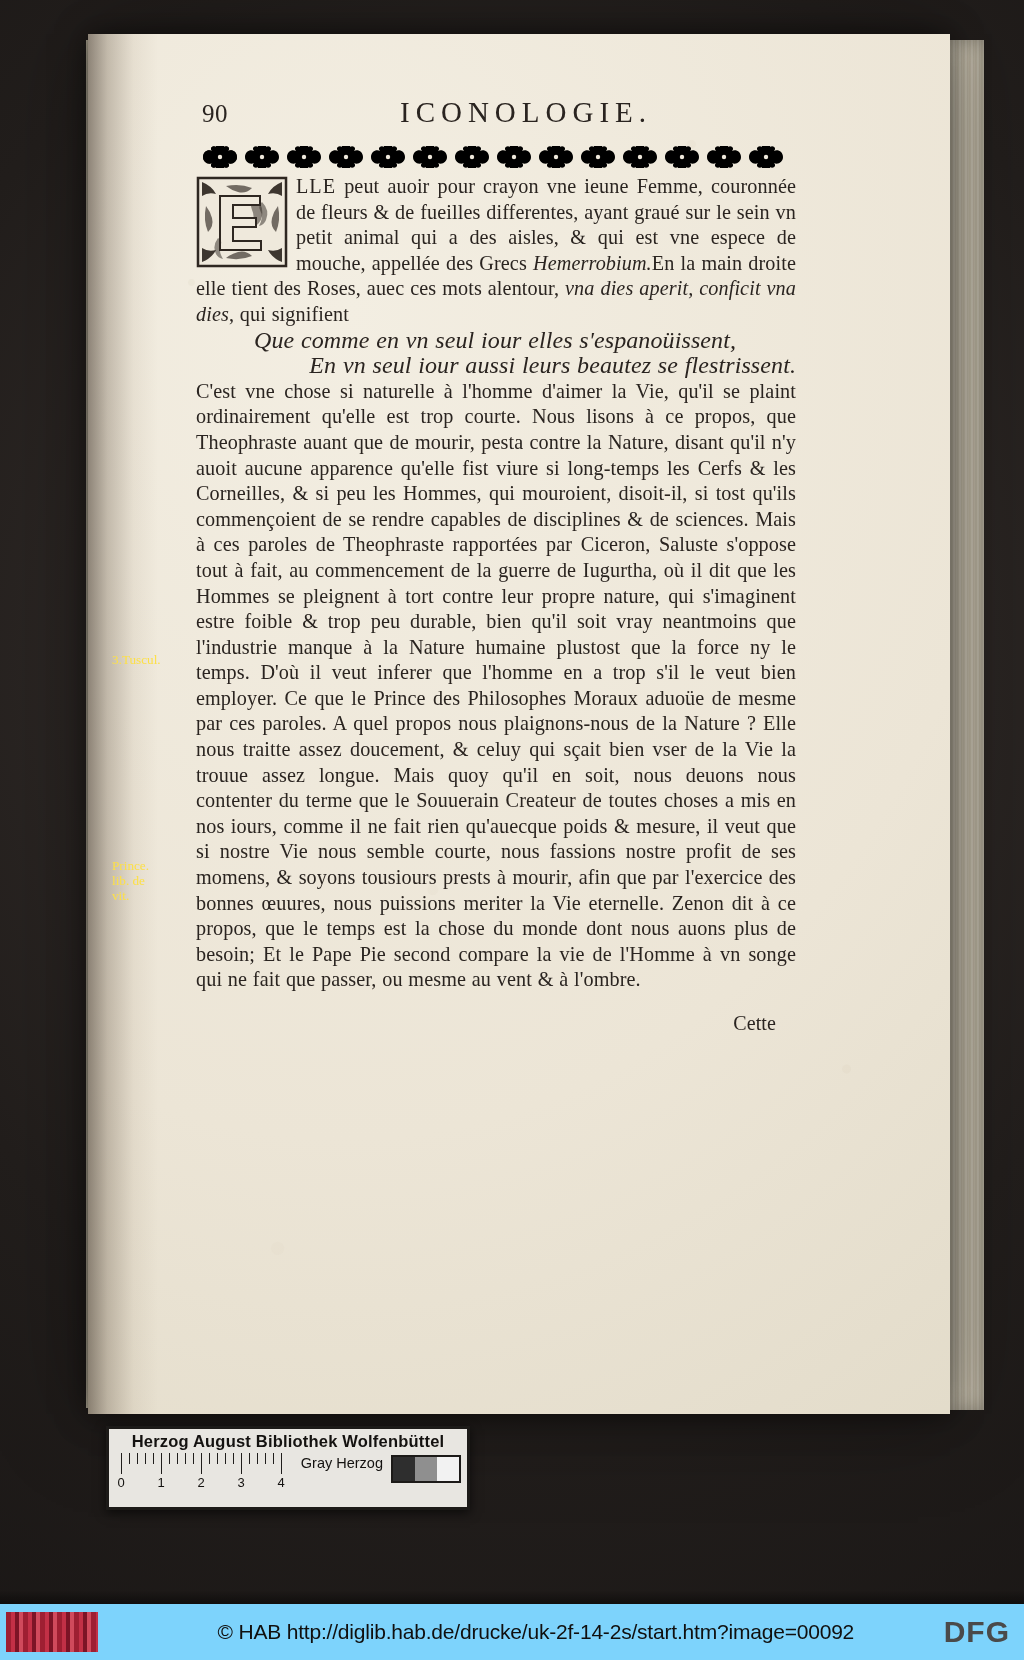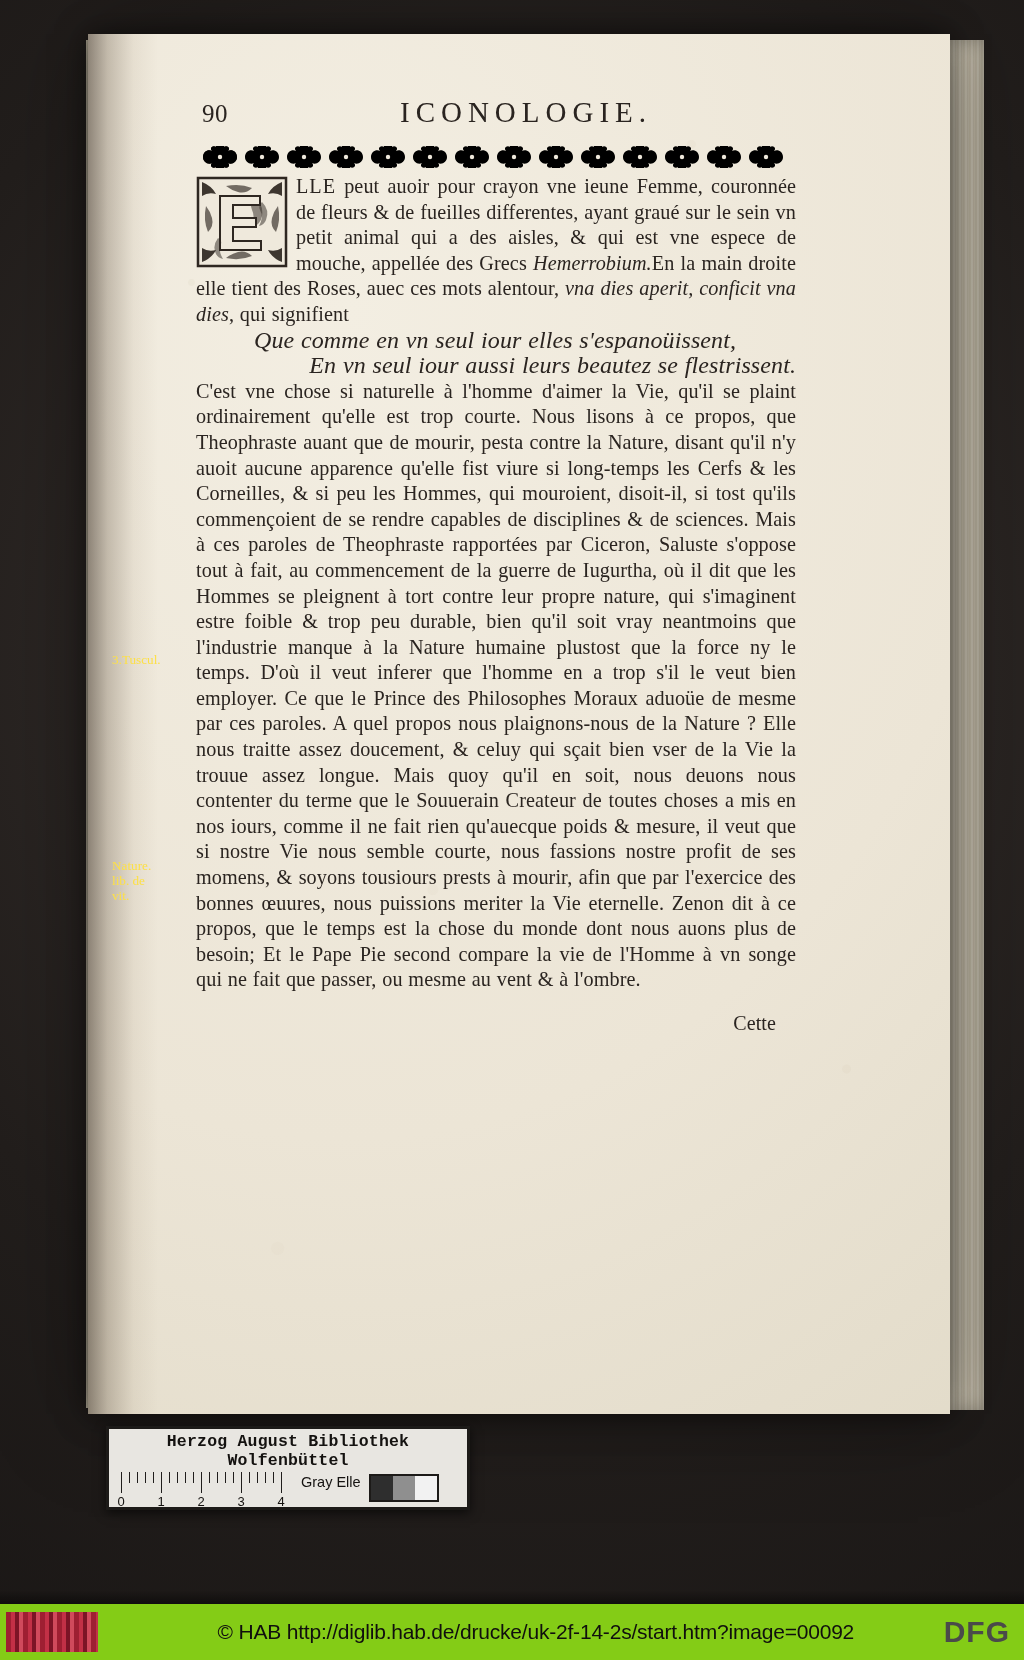--- a/index.html
+++ b/index.html
@@ -209,21 +209,21 @@
     left: 106px;
     top: 1426px;
     width: 358px;
     height: 78px;
     background: #e8e6e1;
     border: 3px solid #1c1a18;
     box-shadow: 0 3px 10px rgba(0,0,0,.6);
   }
   #calib-title {
     text-align: center;
-    font-family: Liberation Mono, monospace;
+    font-family: Liberation Sans, sans-serif;
     font-weight: bold;
     font-size: 16.5px;
     color: #141210;
     padding-top: 3px;
     letter-spacing: .2px;
   }
   #calib-lower {
     display: flex;
     align-items: flex-start;
     padding: 2px 6px 0 8px;
@@ -262,21 +262,21 @@
   }
   .gp { width: 22px; height: 100%; }
 
   
   #footer-bar {
     position: absolute;
     left: 0;
     bottom: 0;
     width: 1024px;
     height: 56px;
-    background: #84cc16;
+    background: #7dd3fc;
     display: flex;
     align-items: center;
   }
   #color-bar {
     width: 92px;
     height: 40px;
     margin-left: 6px;
     background: repeating-linear-gradient(to right,
       #9e1f32 0px, #9e1f32 5px,
       #c23046 5px, #c23046 9px,
@@ -396,21 +396,21 @@
 
       <p>C'est vne chose si naturelle à l'homme d'aimer la Vie, qu'il se plaint ordinairement qu'elle est trop courte. Nous lisons à ce propos, que Theophraste auant que de mourir, pesta contre la Nature, disant qu'il n'y auoit aucune apparence qu'elle fist viure si long-temps les Cerfs &amp; les Corneilles, &amp; si peu les Hommes, qui mouroient, disoit-il, si tost qu'ils commençoient de se rendre capables de disciplines &amp; de sciences. Mais à ces paroles de Theophraste rapportées par Ciceron, Saluste s'oppose tout à fait, au commencement de la guerre de Iugurtha, où il dit que les Hommes se pleignent à tort contre leur propre nature, qui s'imaginent estre foible &amp; trop peu durable, bien qu'il soit vray neantmoins que l'industrie manque à la Nature humaine plustost que la force ny le temps. D'où il veut inferer que l'homme en a trop s'il le veut bien employer. Ce que le Prince des Philosophes Moraux aduoüe de mesme par ces paroles. A quel propos nous plaignons-nous de la Nature ? Elle nous traitte assez doucement, &amp; celuy qui sçait bien vser de la Vie la trouue assez longue. Mais quoy qu'il en soit, nous deuons nous contenter du terme que le Souuerain Createur de toutes choses a mis en nos iours, comme il ne fait rien qu'auecque poids &amp; mesure, il veut que si nostre Vie nous semble courte, nous fassions nostre profit de ses momens, &amp; soyons tousiours prests à mourir, afin que par l'exercice des bonnes œuures, nous puissions meriter la Vie eternelle. Zenon dit à ce propos, que le temps est la chose du monde dont nous auons plus de besoin; Et le Pape Pie second compare la vie de l'Homme à vn songe qui ne fait que passer, ou mesme au vent &amp; à l'ombre.</p>
 
       <div id="catchword">Cette</div>
     </div>
 
     <div class="margin-note" id="margin-note-1">
       <div>3.Tuscul.</div>
     </div>
     <div class="margin-note" id="margin-note-2">
-      <div>Nature.</div>
+      <div>Prince.</div>
       <div>lib. de</div>
       <div>vit.</div>
     </div>
   </div>
 
   <div id="calib-card">
     <div id="calib-title">Herzog August Bibliothek Wolfenbüttel</div>
     <div id="calib-lower">
       <div id="ruler">
         <div id="ruler-ticks">
@@ -437,21 +437,21 @@
           <span class="tick major" style="left:164px"></span>
         </div>
         <div id="ruler-nums">
           <span class="rnum" style="left:4px">0</span>
           <span class="rnum" style="left:44px">1</span>
           <span class="rnum" style="left:84px">2</span>
           <span class="rnum" style="left:124px">3</span>
           <span class="rnum" style="left:164px">4</span>
         </div>
       </div>
-      <div id="grayscale-label">Gray Elle</div>
+      <div id="grayscale-label">Gray Herzog</div>
       <div id="gray-patches">
         <div class="gp" style="background:#2e2e2e"></div>
         <div class="gp" style="background:#8f8f8f"></div>
         <div class="gp" style="background:#f2f2f2"></div>
       </div>
     </div>
   </div>
 
   <div id="footer-shadow"></div>
 

